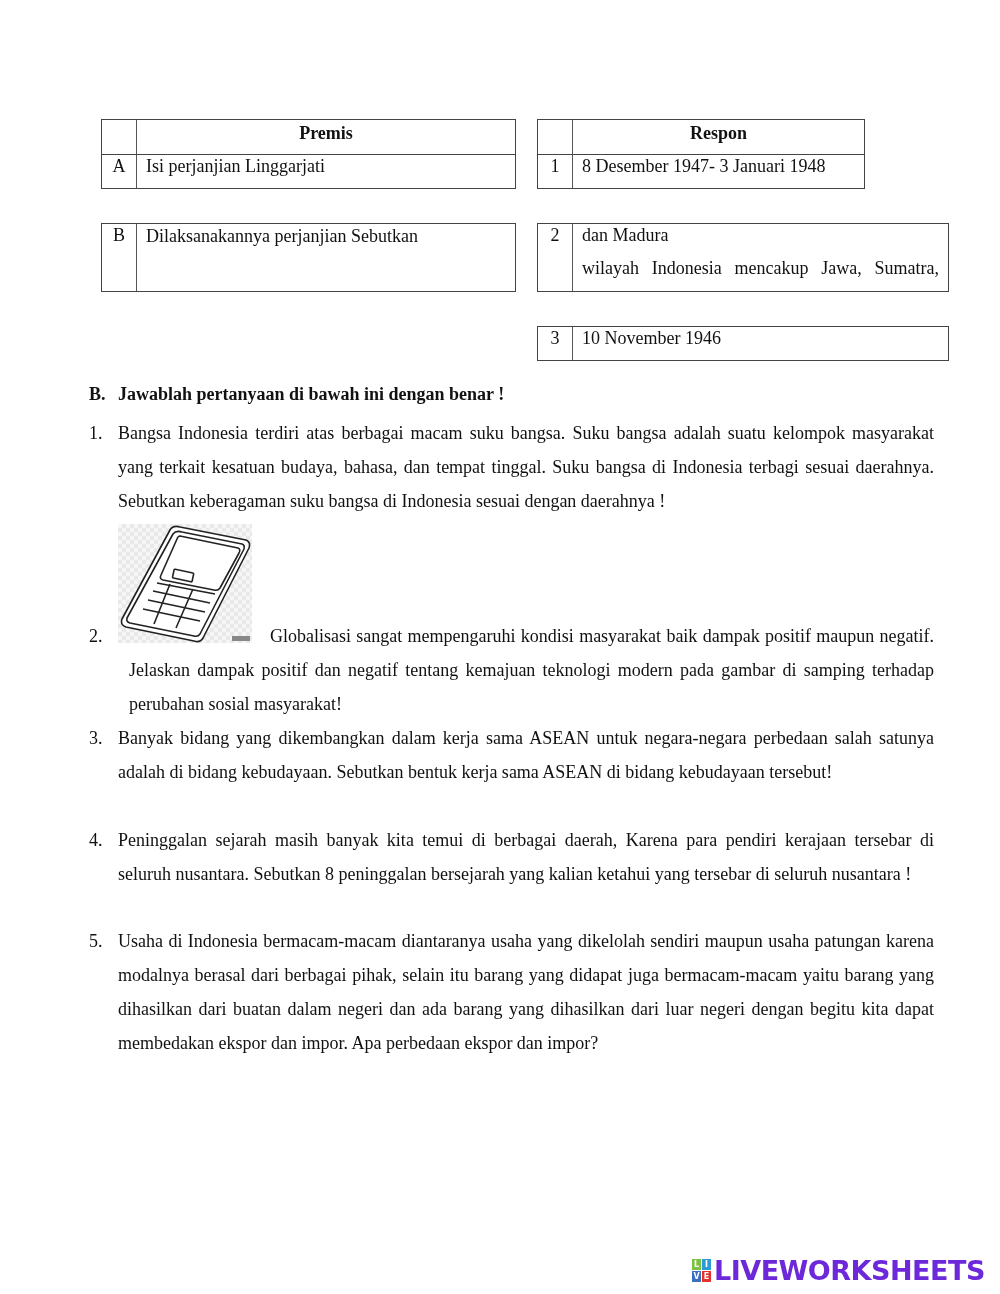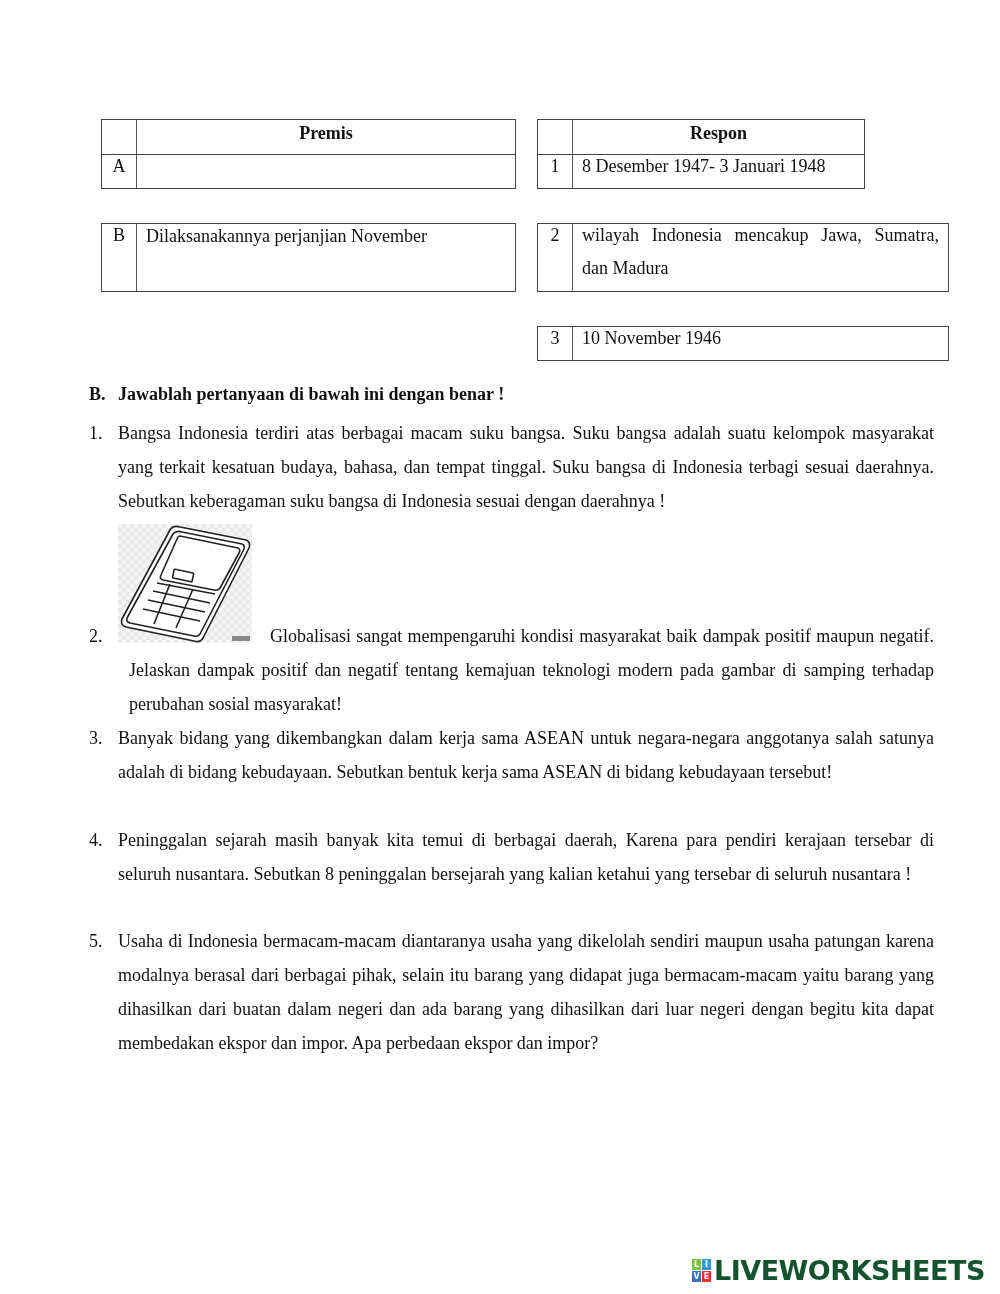--- a/index.html
+++ b/index.html
@@ -16,59 +16,60 @@
   .sec-title .lab { display: inline-block; width: 29px; }
   .q { position: absolute; left: 89px; width: 845px; font-size: 18px; line-height: 34px; }
   .q .num { position: absolute; left: 0; top: 0; width: 29px; }
   .q .txt { margin-left: 29px; text-align: justify; text-align-last: left; }
   .phone { position: absolute; left: 118px; top: 524px; width: 134px; height: 119px; background:
            repeating-conic-gradient(#e9e9e9 0% 25%, #f6f6f6 0% 50%) 0 0 / 8px 8px; }
   .phone .wm { position: absolute; right: 2px; bottom: 2px; width: 18px; height: 5px; background: #888; }
   .logo { position: absolute; left: 692px; top: 1255px; display: flex; align-items: center; }
   .logo .grid { display: grid; grid-template-columns: 9px 9px; grid-gap: 1px; margin-right: 3px; }
   .logo .grid span { display: block; width: 9px; height: 11px; color: #fff; font-family: "DejaVu Sans", sans-serif; font-weight: bold; font-size: 8px; text-align: center; line-height: 11px; }
-  .logo .word { font-family: "DejaVu Sans", sans-serif; font-weight: bold; font-size: 27px; color: #14532d; letter-spacing: -0.5px; }
+  .logo .word { font-family: "DejaVu Sans", sans-serif; font-weight: bold; font-size: 27px; color: #6d28d9; letter-spacing: -0.5px; }
 </style>
 </head>
 <body>
 
 <div class="tbl" style="left:101px; top:119px; width:415px; height:70px;">
   <div class="row">
     <div class="key"></div>
     <div class="val hdr" style="line-height:26px;">Premis</div>
   </div>
   <div class="row">
     <div class="key small" style="padding-top:1px;">A</div>
+    <div class="val" style="line-height:22px;padding-top:0;">Isi perjanjian Linggarjati</div>
   </div>
 </div>
 
 <div class="tbl" style="left:101px; top:223px; width:415px; height:69px;">
   <div class="row">
     <div class="key" style="padding-top:1px;">B</div>
-    <div class="val" style="line-height:24px;padding-top:0;">Dilaksanakannya perjanjian November</div>
+    <div class="val" style="line-height:24px;padding-top:0;">Dilaksanakannya perjanjian Sebutkan</div>
   </div>
 </div>
 
 <div class="tbl" style="left:537px; top:119px; width:328px; height:70px;">
   <div class="row">
     <div class="key"></div>
     <div class="val hdr" style="line-height:26px;">Respon</div>
   </div>
   <div class="row">
     <div class="key" style="padding-top:1px;">1</div>
     <div class="val" style="line-height:22px;padding-top:0;">8 Desember 1947- 3 Januari 1948</div>
   </div>
 </div>
 
 <div class="tbl" style="left:537px; top:223px; width:412px; height:69px;">
   <div class="row">
     <div class="key" style="padding-top:1px;">2</div>
     <div class="val" style="line-height:33px;padding-top:0;margin-top:-5px;">
+      <div>dan Madura</div>
       <div style="text-align:justify;text-align-last:justify;">wilayah Indonesia mencakup Jawa, Sumatra,</div>
-      <div>dan Madura</div>
     </div>
   </div>
 </div>
 
 <div class="tbl" style="left:537px; top:326px; width:412px; height:35px;">
   <div class="row">
     <div class="key" style="padding-top:1px;">3</div>
     <div class="val" style="line-height:22px;padding-top:0;">10 November 1946</div>
   </div>
 </div>
@@ -96,21 +97,21 @@
   <span class="wm"></span>
 </div>
 
 <div class="q" style="top:619px;">
   <span class="num">2.</span>
   <div class="txt" style="text-indent:141px;margin-left:40px;">Globalisasi sangat mempengaruhi kondisi masyarakat baik dampak positif maupun negatif. Jelaskan dampak positif dan negatif tentang kemajuan teknologi modern pada gambar di samping terhadap perubahan sosial masyarakat!</div>
 </div>
 
 <div class="q" style="top:721px;">
   <span class="num">3.</span>
-  <div class="txt">Banyak bidang yang dikembangkan dalam kerja sama ASEAN untuk negara-negara anggotanya salah satunya adalah di bidang kebudayaan.  Sebutkan bentuk kerja sama ASEAN di bidang kebudayaan tersebut!</div>
+  <div class="txt">Banyak bidang yang dikembangkan dalam kerja sama ASEAN untuk negara-negara perbedaan salah satunya adalah di bidang kebudayaan.  Sebutkan bentuk kerja sama ASEAN di bidang kebudayaan tersebut!</div>
 </div>
 
 <div class="q" style="top:823px;">
   <span class="num">4.</span>
   <div class="txt">Peninggalan sejarah masih banyak kita temui di berbagai daerah, Karena para pendiri kerajaan tersebar di seluruh nusantara. Sebutkan 8 peninggalan bersejarah yang kalian ketahui yang tersebar di seluruh nusantara !</div>
 </div>
 
 <div class="q" style="top:924px;">
   <span class="num">5.</span>
   <div class="txt">Usaha di Indonesia bermacam-macam diantaranya usaha yang dikelolah sendiri maupun usaha patungan karena modalnya berasal dari berbagai pihak, selain itu barang yang didapat juga bermacam-macam yaitu barang yang dihasilkan dari buatan dalam negeri dan ada barang yang dihasilkan dari luar negeri dengan begitu kita dapat membedakan ekspor dan impor. Apa perbedaan ekspor dan impor?</div>

